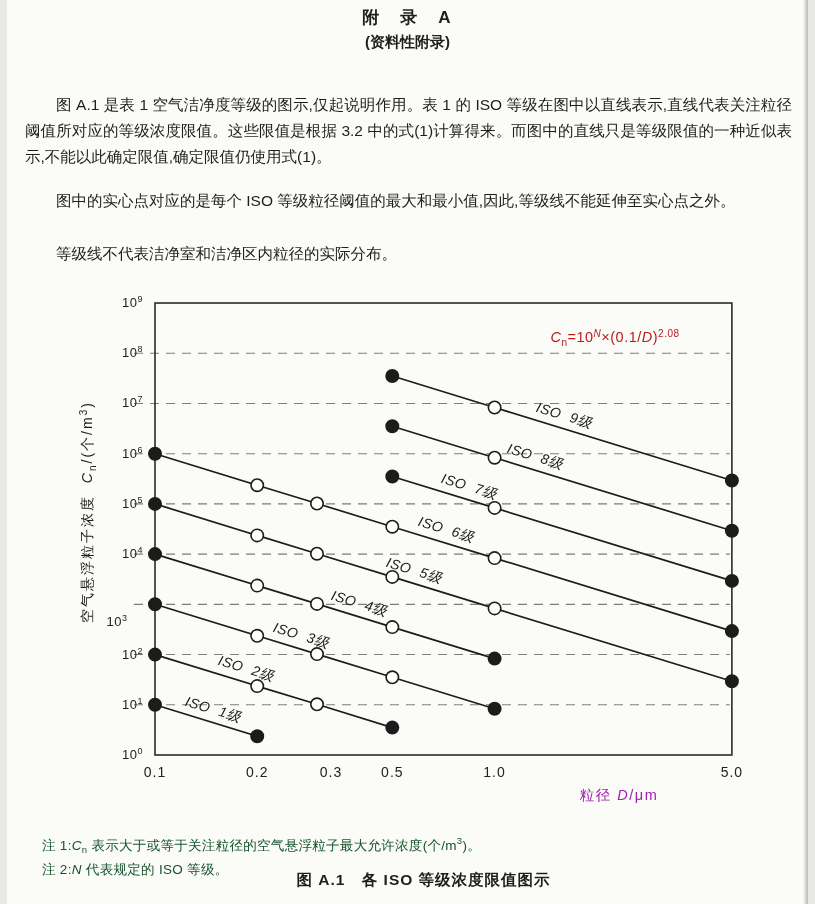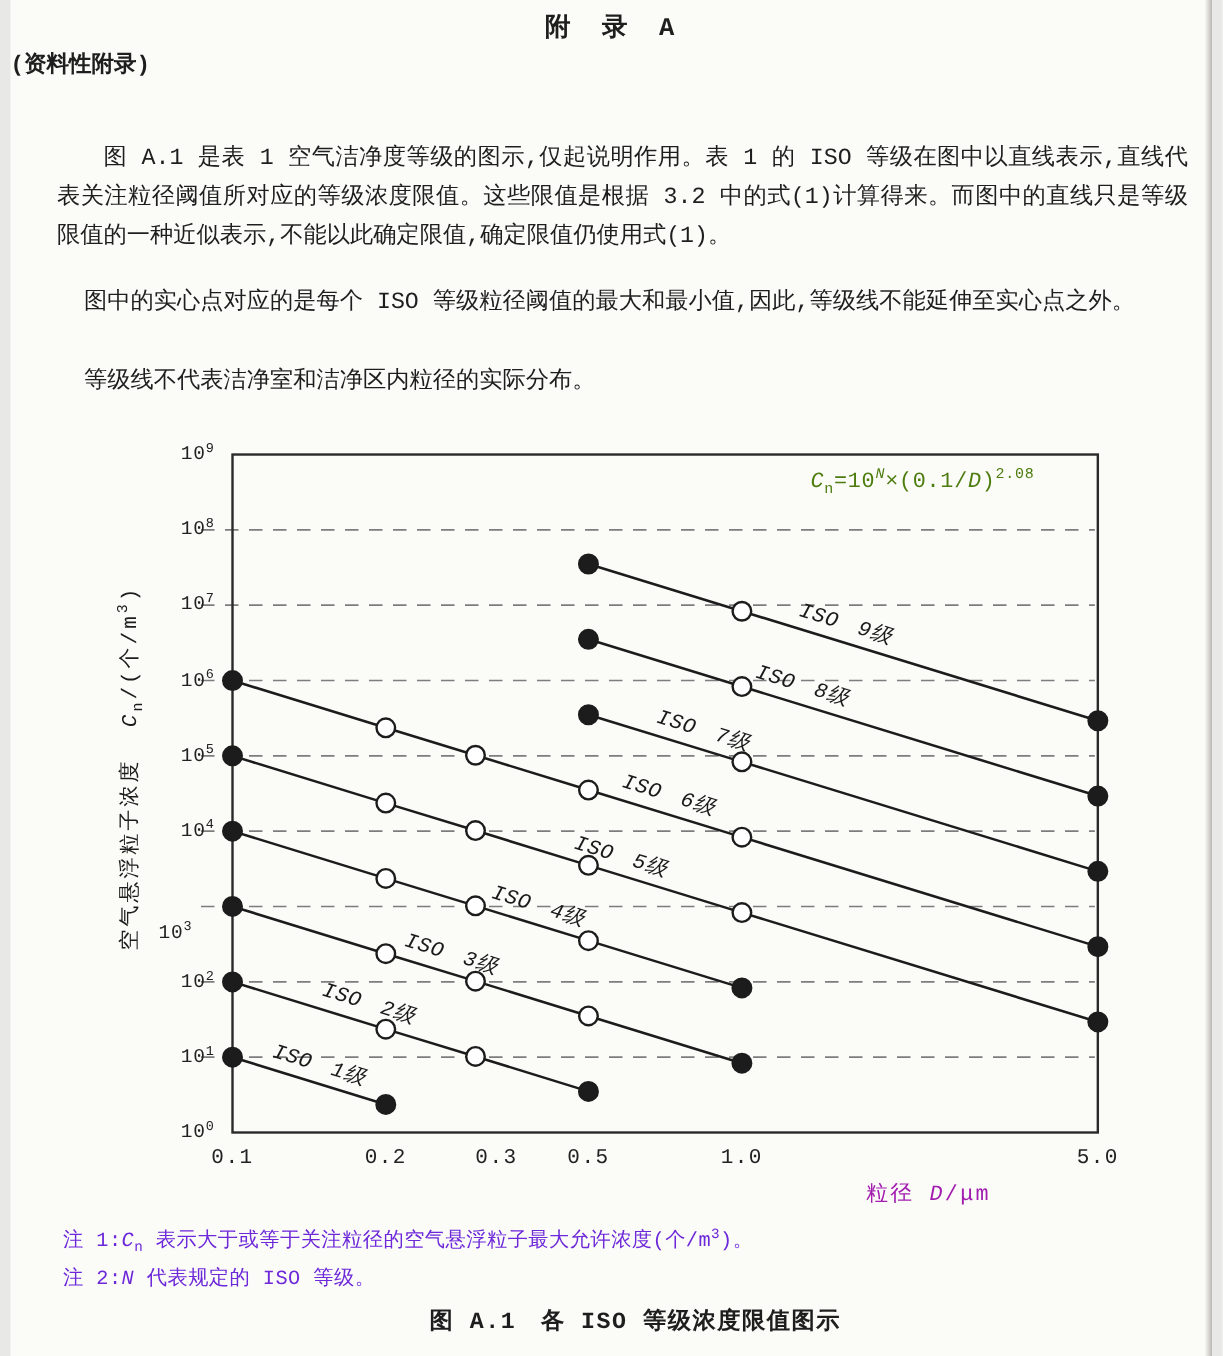--- a/index.html
+++ b/index.html
@@ -4,44 +4,44 @@
 <style>
   html,body{margin:0;padding:0;}
   body{background:#e8e8e6;}
   .page{
     position:relative;
     width:801px;height:904px;
     margin:0 auto;
     background:#fbfbf8;
     overflow:hidden;
     color:#1e1e1e;
-    font-family:Liberation Mono, monospace;
+    font-family:Liberation Sans, sans-serif;
   }
   .page-edge{
     position:absolute;top:0;right:0;bottom:0;width:5px;
     background:linear-gradient(to right, rgba(80,75,70,0), rgba(80,75,70,0.38));
   }
   .h1{
     position:absolute;left:0;right:0;top:6px;
     text-align:center;font-size:17px;font-weight:bold;letter-spacing:2px;
   }
   .h2a{
     position:absolute;left:0;right:0;top:33px;
-    text-align:left;font-size:15px;font-weight:bold;
+    text-align:center;font-size:15px;font-weight:bold;
   }
   .h2b{
     position:absolute;left:0;right:0;top:57px;
     text-align:center;font-size:15.5px;font-weight:bold;letter-spacing:1px;
   }
   .body-p{
     position:absolute;left:18px;right:16px;
     font-size:15.5px;line-height:26px;text-align:justify;text-indent:2em;
     margin:0;
   }
-  .p1{top:92px;margin-left:13px;}
+  .p1{top:92px;}
   .p2{top:188px;}
   .p3{top:241px;}
 
   
   .chart-layer{position:absolute;inset:0;}
   #chart-svg{position:absolute;left:0;top:0;width:815px;height:904px;}
   #chart-overlays{position:absolute;inset:0;}
 
   .ytick{
     position:absolute;left:84px;width:52px;text-align:right;
@@ -51,39 +51,39 @@
   .xtick{
     position:absolute;width:50px;text-align:center;top:764px;
     font-size:14px;color:#222;letter-spacing:1px;
   }
   .slabel{
     position:absolute;font-style:italic;font-size:14px;color:#1a1a1a;
     white-space:nowrap;word-spacing:5px;letter-spacing:0.5px;
     transform:translate(-50%,-50%) rotate(17deg);
   }
   .formula{
-    position:absolute;left:608px;top:322px;transform:translate(-50%,-50%);
-    font-size:14.5px;white-space:nowrap;color:#4d7c0f;letter-spacing:0.5px;
+    position:absolute;left:608px;top:338px;transform:translate(-50%,-50%);
+    font-size:14.5px;white-space:nowrap;color:#b91c1c;letter-spacing:0.5px;
   }
   .formula sup{font-size:10px;}
   .formula sub{font-size:10px;}
   .ytitle{
     position:absolute;left:81px;top:512px;
     transform:translate(-50%,-50%) rotate(-90deg);
     font-size:14px;white-space:nowrap;letter-spacing:2px;color:#1c1c1c;
   }
   .ytitle sub{font-size:10px;}
   .ytitle sup{font-size:10px;}
   .xtitle{
     position:absolute;left:612px;top:786px;transform:translateX(-50%);
     font-size:14.5px;white-space:nowrap;letter-spacing:1.5px;color:#a21caf;
   }
   .note{
     position:absolute;left:35px;right:20px;
-    font-size:13.5px;color:#6d28d9;letter-spacing:0.3px;
+    font-size:13.5px;color:#14532d;letter-spacing:0.3px;margin-top:18px;
   }
   .note sub{font-size:9.5px;}
   .note sup{font-size:9.5px;}
   .note1{top:817px;}
   .note2{top:843px;}
   .caption{
     position:absolute;left:0;right:0;top:870px;
     text-align:center;font-size:15.5px;font-weight:bold;letter-spacing:1px;margin-left:32px;
   }
 </style>

